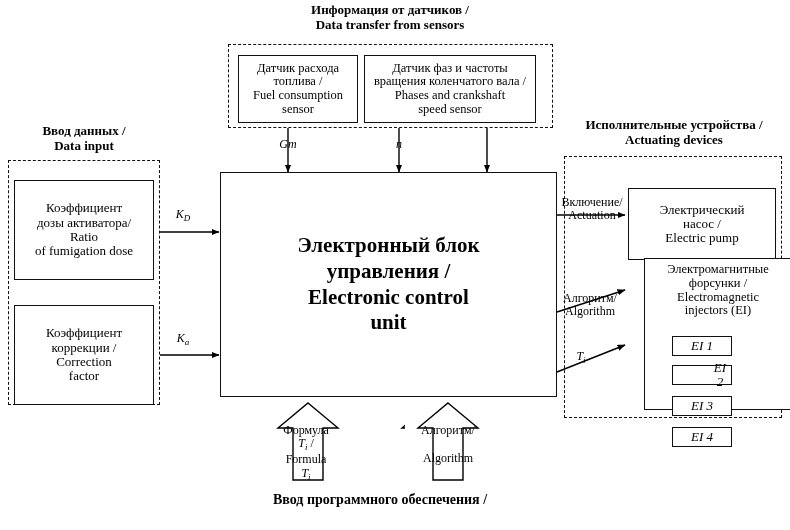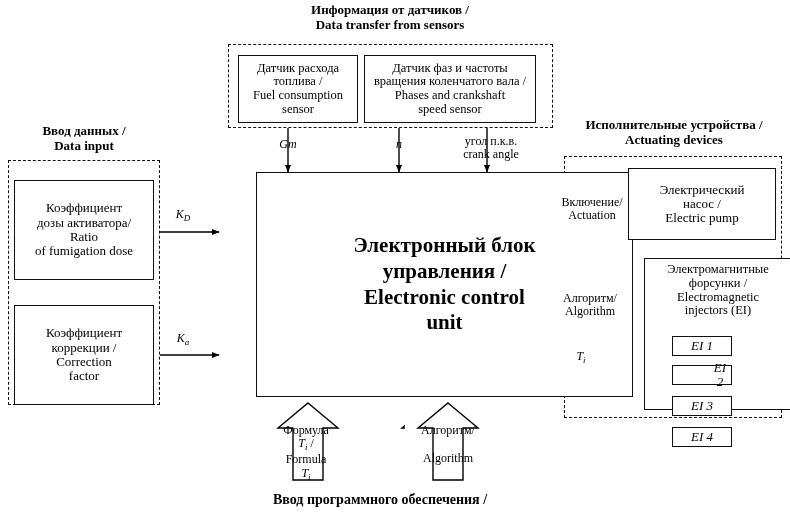--- a/index.html
+++ b/index.html
@@ -152,26 +152,22 @@
       <div>speed sensor</div>
     </div>
   </div>
 
   <div class="abs lbl ital" style="left:265px; top:138px; width:46px;">
     <span>Gт</span>
   </div>
   <div class="abs lbl ital" style="left:382px; top:138px; width:34px;">
     <span>n</span>
   </div>
-  <div class="abs lbl" style="left:443px; top:135px; width:96px;">
-    <div>угол п.к.в.</div>
-    <div>crank angle</div>
-  </div>
-
-  <div class="abs box" id="ecu" style="left:220px; top:172px; width:377px; height:225px;margin-left:36px;">
+
+  <div class="abs box" id="ecu" style="left:220px; top:172px; width:337px; height:225px;">
     <div>
       <div>Электронный блок</div>
       <div>управления /</div>
       <div>Electronic control</div>
       <div>unit</div>
     </div>
   </div>
 
   <div class="abs box small-box" style="left:14px; top:180px; width:140px; height:100px;">
     <div>
@@ -196,21 +192,21 @@
   </div>
   <div class="abs lbl ital" style="left:166px; top:332px; width:34px;">
     <span>K</span><span class="subscript">a</span>
   </div>
 
   <div class="abs lbl" style="left:553px; top:196px; width:78px;">
     <div>Включение/</div>
     <div>Actuation</div>
   </div>
 
-  <div class="abs box small-box" style="left:628px; top:168px; width:148px; height:72px;">
+  <div class="abs box small-box" style="left:628px; top:188px; width:148px; height:72px;">
     <div>
       <div>Электрический</div>
       <div>насос /</div>
       <div>Electric pump</div>
     </div>
   </div>
 
   <div class="abs lbl" style="left:552px; top:292px; width:76px;">
     <div>Алгоритм/</div>
     <div>Algorithm</div>

